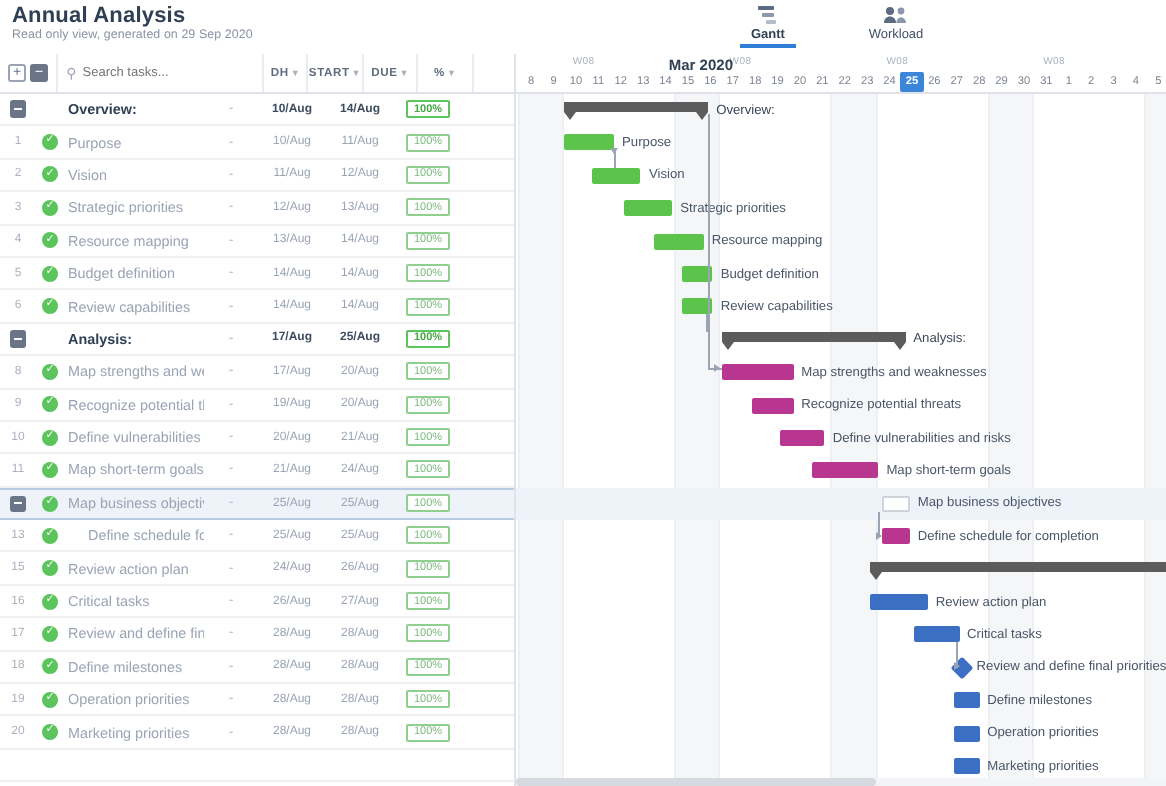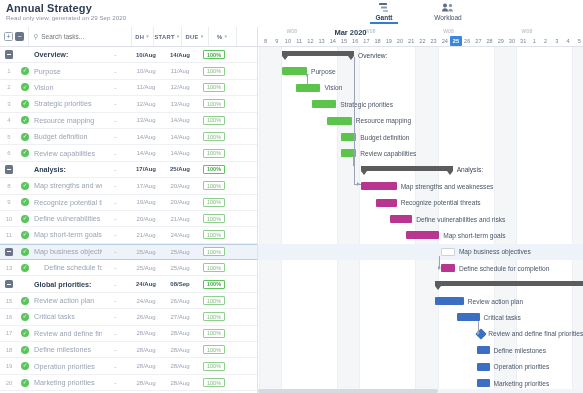--- a/index.html
+++ b/index.html
@@ -172,21 +172,21 @@
     position:absolute; left:258px; bottom:0; width:325px; height:4px; background:#f2f4f7;
   }
   .scroll-x i { position:absolute; left:0; top:0; height:4px; width:180px; background:#d5dae1; border-radius:2px; display:block; }
 </style>
 </head>
 <body>
 
 <div class="app">
 
   <div class="top">
-    <div class="title">Annual Strategy</div>
+    <div class="title">Annual Analysis</div>
     <div class="subtitle">Read only view, generated on 29 Sep 2020</div>
 
     <div class="viewtabs">
       <div class="vtab active">
         <div class="vicon">
           <svg width="11" height="9" viewBox="0 0 11 9">
               <rect x="0" y="0" width="8" height="2" rx="0.5" fill="#5b6b82"></rect>
               <rect x="2" y="3.5" width="6" height="2" rx="0.5" fill="#8b98ab"></rect>
               <rect x="4" y="7" width="5" height="2" rx="0.5" fill="#b4bdca"></rect>
             </svg>
@@ -422,34 +422,20 @@
         </div>
         <div class="row indent">
           <div class="r-idx">13</div>
           <div class="r-chk">
             <div class="tick">✓</div>
           </div>
           <div class="r-name">Define schedule for comple...</div>
           <div class="r-dh">-</div>
           <div class="r-start">25/Aug</div>
           <div class="r-due">25/Aug</div>
-          <div class="r-pct">
-            <span class="pill">100%</span>
-          </div>
-          <div class="r-end"></div>
-        </div>
-        <div class="row group">
-          <div class="r-grp">
-            <div class="minus"></div>
-          </div>
-          <div class="r-chk"></div>
-          <div class="r-name">Global priorities:</div>
-          <div class="r-dh">-</div>
-          <div class="r-start">24/Aug</div>
-          <div class="r-due">08/Sep</div>
           <div class="r-pct">
             <span class="pill">100%</span>
           </div>
           <div class="r-end"></div>
         </div>
         <div class="row">
           <div class="r-idx">15</div>
           <div class="r-chk">
             <div class="tick">✓</div>
           </div>

